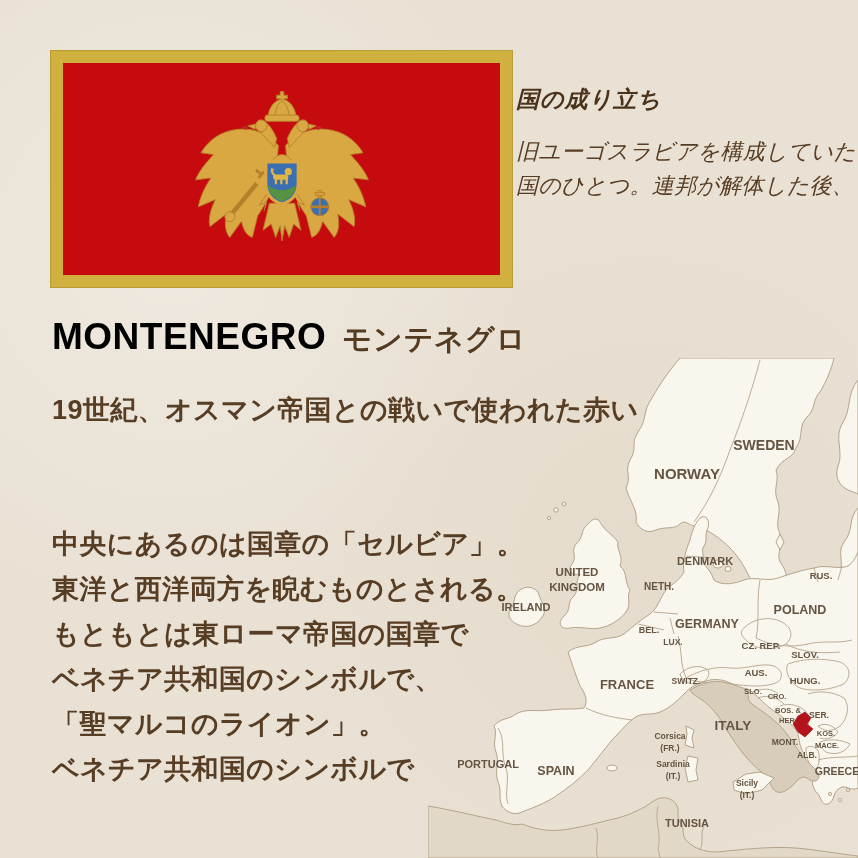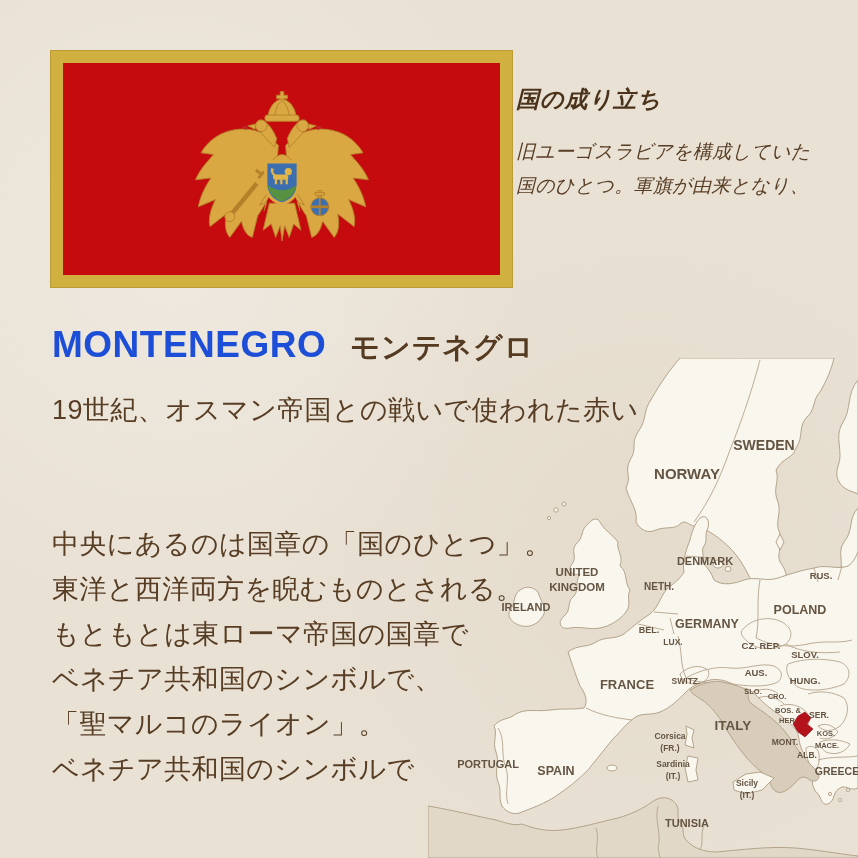--- a/index.html
+++ b/index.html
@@ -12,28 +12,28 @@
     font-family:"Liberation Sans","DejaVu Sans",sans-serif;
     color:#573d24;
   }
   
   .flag{position:absolute;left:50px;top:50px;width:463px;height:238px;background:#d0b03e;box-shadow:0 0 0 1px rgba(120,90,30,.25) inset;}
   .flag-field{position:absolute;left:13px;top:13px;right:13px;bottom:13px;background:#c50b0e;}
   .crest{position:absolute;left:50%;top:50%;transform:translate(-50%,-50%);}
   
   .origin{position:absolute;left:516px;top:84px;width:310px;font-style:italic;}
   .origin-heading{font-size:23px;font-weight:bold;color:#4a321b;letter-spacing:1px;margin-bottom:20px;}
-  .origin-line{font-size:19px;line-height:34px;font-weight:500;letter-spacing:.3px;color:#573d24;white-space:nowrap;}
+  .origin-line{font-size:22px;line-height:34px;font-weight:500;letter-spacing:.3px;color:#573d24;white-space:nowrap;}
   
   .title-row{position:absolute;left:52px;top:316px;display:flex;align-items:baseline;}
-  .title-en{font-size:37px;font-weight:bold;letter-spacing:.5px;color:#1d4ed8;margin-top:8px;}
-  .title-ja{font-size:29px;font-weight:bold;color:#533a20;margin-left:24px;letter-spacing:1px;}
+  .title-en{font-size:37px;font-weight:bold;letter-spacing:.5px;color:#000000;}
+  .title-ja{font-size:29px;font-weight:bold;color:#533a20;margin-left:16px;letter-spacing:1px;}
   
   .para{position:absolute;left:52px;z-index:3;}
-  .para div{font-size:27px;line-height:45px;font-weight:400;letter-spacing:.4px;color:#573d24;white-space:nowrap;}
+  .para div{font-size:27px;line-height:45px;font-weight:700;letter-spacing:.4px;color:#573d24;white-space:nowrap;}
   .para1{top:388px;}
   .para2{top:522px;}
   
   .map{position:absolute;left:428px;top:358px;z-index:1;}
   .map text{fill:#645442;font-family:"Liberation Sans","DejaVu Sans",sans-serif;font-weight:600;}
   .land{fill:#f9f6ee;stroke:#b4a48b;stroke-width:1;}
   .land-tan{fill:#d8ccba;stroke:#b4a48b;stroke-width:1;}
   .land-africa{fill:#e2d8c7;stroke:#b4a48b;stroke-width:1;}
   .border{fill:none;stroke:#b4a48b;stroke-width:.9;}
 </style>
@@ -102,34 +102,34 @@
           </g>
         </g>
       </g>
     </svg>
   </div>
 </div>
 
 <div class="origin">
   <div class="origin-heading">国の成り立ち</div>
   <div class="origin-line">旧ユーゴスラビアを構成していた</div>
-  <div class="origin-line">国のひとつ。軍旗が由来となり、</div>
+  <div class="origin-line">国のひとつ。連邦が解体した後、</div>
 </div>
 
 <div class="title-row">
   <span class="title-en">MONTENEGRO</span>
   <span class="title-ja">モンテネグロ</span>
 </div>
 
 <div class="para para1">
   <div>19世紀、オスマン帝国との戦いで使われた赤い</div>
 </div>
 
 <div class="para para2">
-  <div>中央にあるのは国章の「国のひとつ」。</div>
+  <div>中央にあるのは国章の「セルビア」。</div>
   <div>東洋と西洋両方を睨むものとされる。</div>
   <div>もともとは東ローマ帝国の国章で</div>
   <div>ベネチア共和国のシンボルで、</div>
   <div>「聖マルコのライオン」。</div>
   <div>ベネチア共和国のシンボルで</div>
 </div>
 
 <svg class="map" width="430" height="500" viewBox="0 0 430 500">
 
   <path class="land-africa" d="M 0,448 C 24,452 48,458 68,462 C 78,465 86,468 94,466 C 104,470 118,474 134,472 C 152,470 172,464 190,460 C 204,456 216,450 224,444 C 232,438 242,438 248,446 C 252,452 248,458 252,464 C 258,470 252,478 260,484 C 266,490 276,494 288,494 C 312,492 340,488 368,490 C 390,492 412,496 430,498 L 430,500 L 0,500 Z"></path>

